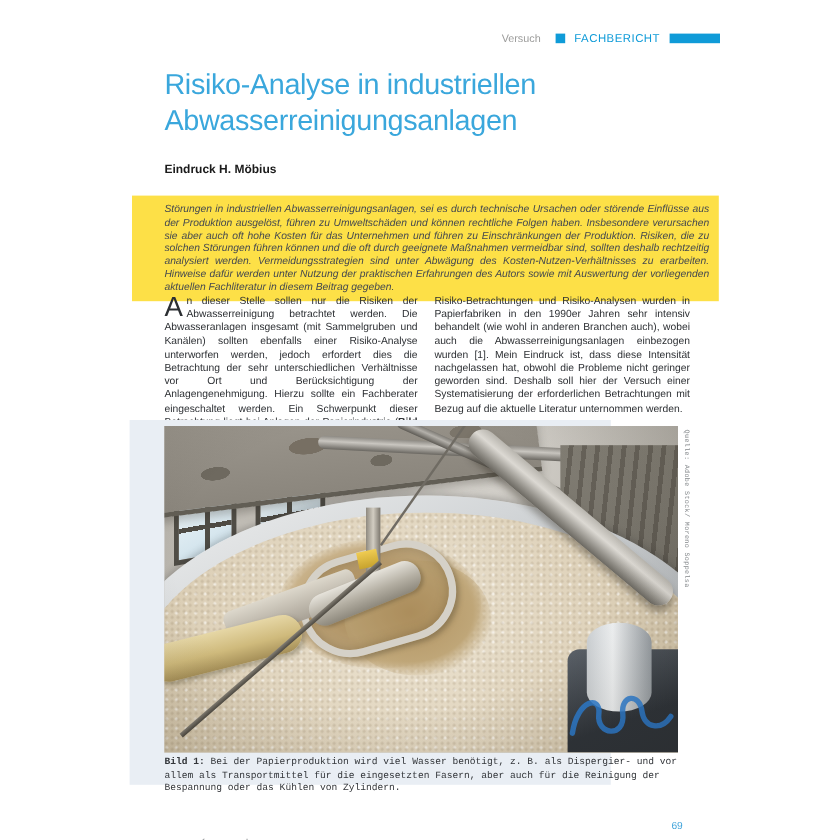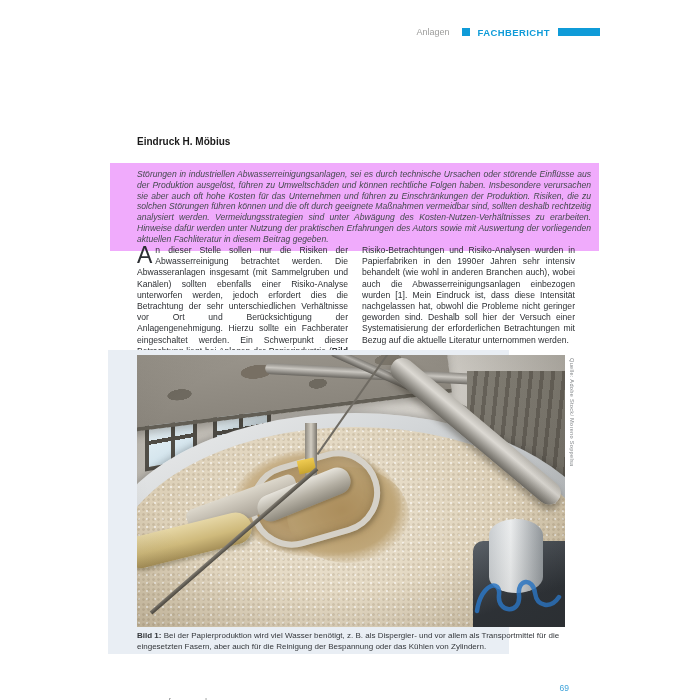--- a/index.html
+++ b/index.html
@@ -3,43 +3,43 @@
 <meta charset="utf-8">
 <style>
   html,body{margin:0;padding:0;background:#ffffff;}
   .page{position:relative;width:700px;height:700px;background:#ffffff;overflow:hidden;
         font-family:"Liberation Sans",sans-serif;color:#2c2f33;}
 
   
   .hdr{position:absolute;top:27px;right:100px;display:flex;align-items:center;height:10px;}
   .hdr .section{color:#9c9c9b;font-size:9px;margin-right:12px;}
   .hdr .sq{width:8px;height:8px;background:#0f9bd8;margin-right:8px;}
-  .hdr .category{color:#0f9bd8;font-size:9.5px;font-weight:bold;letter-spacing:.4px;margin-right:8px;}
+  .hdr .category{color:#0f9bd8;font-size:9.5px;font-weight:normal;letter-spacing:.4px;margin-right:8px;}
   .hdr .bar{width:42px;height:8px;background:#0f9bd8;}
 
   
   .title{position:absolute;left:137px;top:56px;font-size:24px;line-height:30px;
          letter-spacing:-.3px;color:#3aa7dc;font-weight:400;}
   .title span{display:block;}
   .author{position:absolute;left:137px;top:136px;font-size:10px;font-weight:bold;color:#1b1b1b;}
 
   
   .abstract{position:absolute;left:110px;top:163px;width:489px;box-sizing:border-box;
-            padding:6px 8px 6px 27px;background:#f0abfc;
+            padding:6px 8px 6px 27px;background:#fde047;
             font-size:8.6px;line-height:10.8px;font-style:italic;color:#45494f;text-align:justify;}
 
   
   .cols{position:absolute;left:137px;top:245px;width:438px;display:grid;
         grid-template-columns:211px 213px;column-gap:14px;}
   .cols p{margin:0;font-size:8.6px;line-height:11.2px;text-align:justify;color:#2c2f33;}
   .dropcap{float:left;font-size:23px;line-height:18px;margin:1px 3px 0 0;color:#2c2f33;}
   .bold{font-weight:bold;}
 
   
-  .figure{position:absolute;left:108px;top:350px;width:401px;height:304px;background:#e9eef4;}
+  .figure{position:absolute;left:108px;top:350px;width:401px;height:304px;background:#e9eef4;font-family:Liberation Mono, monospace;}
   .photo{position:absolute;left:29px;top:5px;width:428px;height:272px;overflow:hidden;
          background:linear-gradient(100deg,#b6b2aa 0%,#ccc8c1 30%,#d8d5cf 55%,#aeaaa2 100%);}
   .photo div{position:absolute;}
   .win{background-image:
         linear-gradient(90deg,transparent 0 22px,#4f4c45 22px 26px,transparent 26px),
         linear-gradient(180deg,transparent 0 30px,#4f4c45 30px 34px,transparent 34px),
         linear-gradient(160deg,#f0f7fa,#cbdfe9);
        border:4px solid #504d46;box-sizing:border-box;}
   .win-a{left:8px;top:48px;width:52px;height:64px;transform:skewY(-10deg);}
   .win-b{left:76px;top:38px;width:58px;height:62px;transform:skewY(-10deg);}
@@ -109,26 +109,30 @@
           justify-content:space-between;align-items:center;font-size:8.5px;}
   .footer .url{color:#8c8f91;text-decoration:none;margin-top:29px;}
   .footer .pnum{color:#3fa3da;}
 </style>
 </head>
 <body>
 
 <div class="page">
 
   <div class="hdr">
-    <span class="section">Anlagen</span>
+    <span class="section">Versuch</span>
     <span class="sq"></span>
     <span class="category">FACHBERICHT</span>
     <span class="bar"></span>
   </div>
 
+  <h1 class="title" style="margin:0;">
+    <span>Risiko-Analyse in industriellen</span>
+    <span>Abwasserreinigungsanlagen</span>
+  </h1>
   <div class="author">Eindruck H. Möbius</div>
 
   <div class="abstract">Störungen in industriellen Abwasserreinigungsanlagen, sei es durch technische Ursachen oder störende Einflüsse aus der Produktion ausgelöst, führen zu Umweltschäden und können rechtliche Folgen haben. Insbesondere verursachen sie aber auch oft hohe Kosten für das Unternehmen und führen zu Einschränkungen der Produktion. Risiken, die zu solchen Störungen führen können und die oft durch geeignete Maßnahmen vermeidbar sind, sollten deshalb rechtzeitig analysiert werden. Vermeidungsstrategien sind unter Abwägung des Kosten-Nutzen-Verhältnisses zu erarbeiten. Hinweise dafür werden unter Nutzung der praktischen Erfahrungen des Autors sowie mit Auswertung der vorliegenden aktuellen Fachliteratur in diesem Beitrag gegeben.</div>
 
   <div class="cols">
     <p><span class="dropcap">A</span><span>n dieser Stelle sollen nur die Risiken der Abwasserreinigung betrachtet werden. Die Abwasseranlagen insgesamt (mit Sammelgruben und Kanälen) sollten ebenfalls einer Risiko-Analyse unterworfen werden, jedoch erfordert dies die Betrachtung der sehr unterschiedlichen Verhältnisse vor Ort und Berücksichtigung der Anlagengenehmigung. Hierzu sollte ein Fachberater eingeschaltet werden. Ein Schwerpunkt dieser Betrachtung liegt bei Anlagen der Papierindustrie (</span><span class="bold">Bild 1</span><span>).</span></p>
     <p>Risiko-Betrachtungen und Risiko-Analysen wurden in Papierfabriken in den 1990er Jahren sehr intensiv behandelt (wie wohl in anderen Branchen auch), wobei auch die Abwasserreinigungsanlagen einbezogen wurden [1]. Mein Eindruck ist, dass diese Intensität nachgelassen hat, obwohl die Probleme nicht geringer geworden sind. Deshalb soll hier der Versuch einer Systematisierung der erforderlichen Betrachtungen mit Bezug auf die aktuelle Literatur unternommen werden.</p>
   </div>
 
   <div class="figure">

